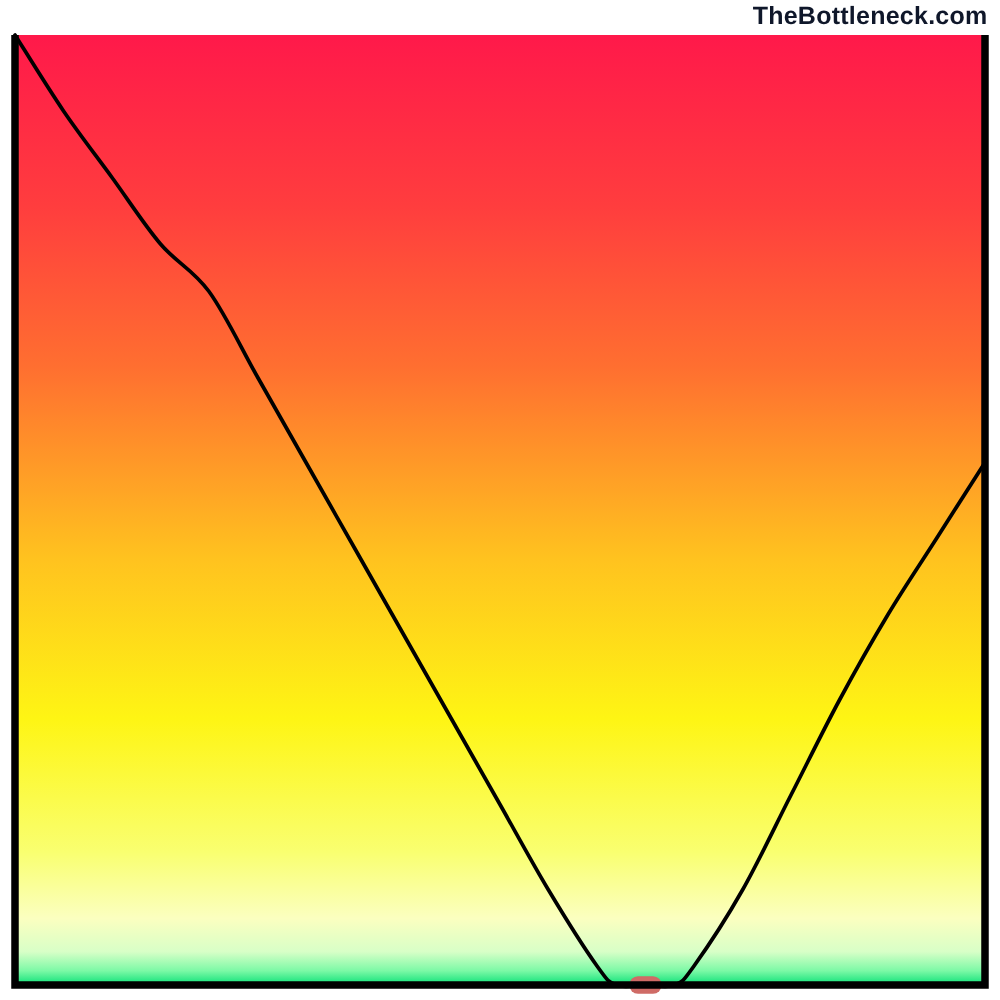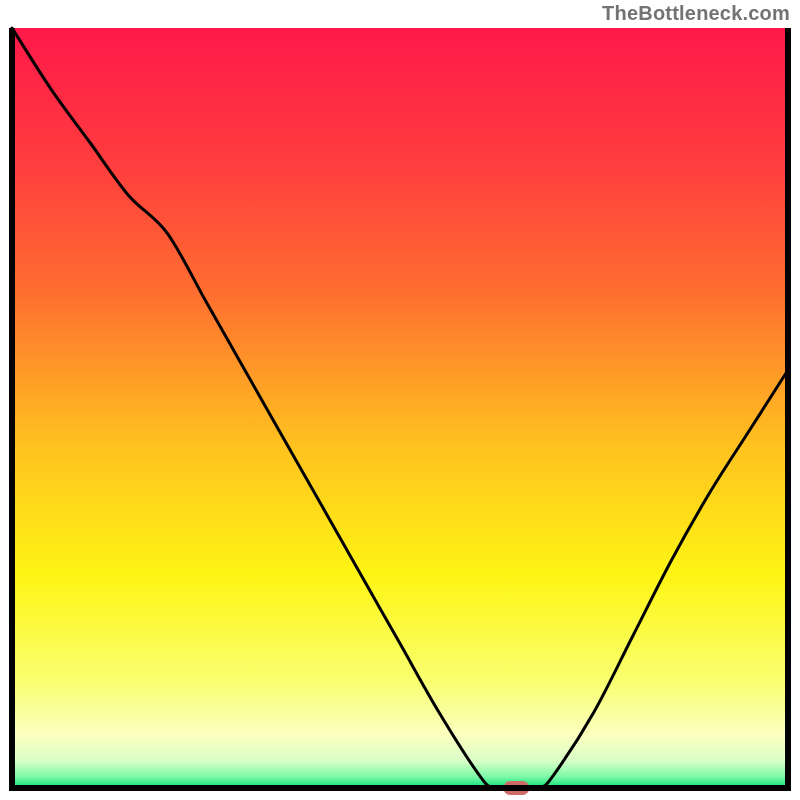--- a/index.html
+++ b/index.html
@@ -10,21 +10,21 @@
   }
   .wrap {
     width: 800px;
     height: 800px;
     position: relative;
   }
   .watermark {
     position: absolute;
     top: 2px;
     right: 10px;
-    color: #737373;
+    color: #0f172a;
     font-size: 20px;
     font-weight: 600;
     letter-spacing: 0.2px;
   }
   svg {
     display: block;
   }
 </style>
 </head>
 <body>

